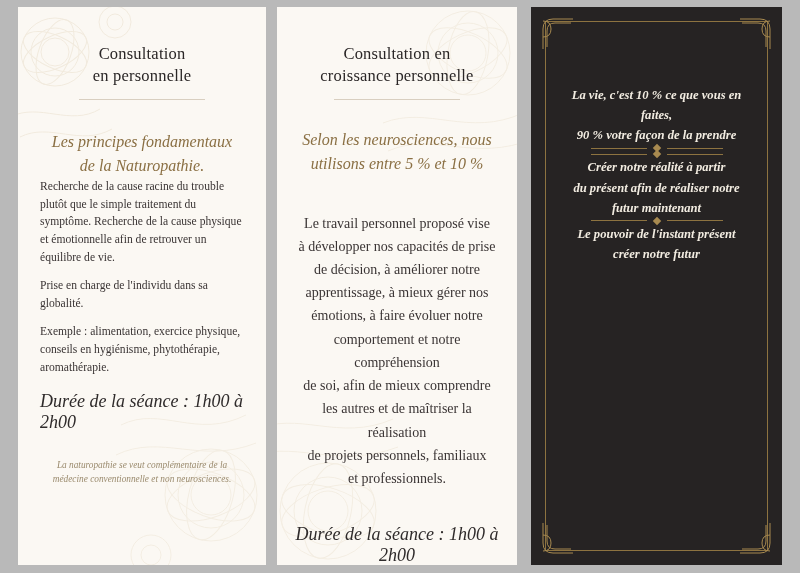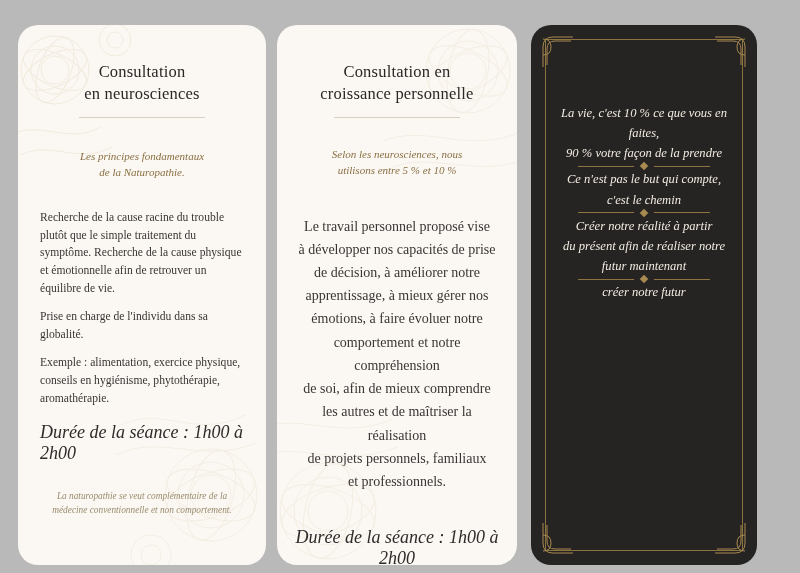--- a/index.html
+++ b/index.html
@@ -17,40 +17,39 @@
   #brochure {
     position: relative;
     width: 800px;
     height: 573px;
     background: #b9b9b9;
     box-sizing: border-box;
   }
 
   .page {
     position: absolute;
-    top: 25px;
+    top: 7px;
     bottom: 8px;
     overflow: hidden;
-    border-radius: 20px;
   }
 
   
   .panel-light {
     background: #fbf8f3;
     box-sizing: border-box;
   }
   .panel-light .inner {
     position: absolute;
     inset: 0;
     box-sizing: border-box;
   }
 
   #panel1 { left: 18px; width: 248px; }
   #panel2 { left: 277px; width: 240px; }
-  #panel3 { left: 531px; width: 226px; background: #262323; }
+  #panel3 { left: 531px; width: 251px; background: #262323; font-weight: bold; }
 
   
   .floral {
     position: absolute;
     opacity: 0.5;
     pointer-events: none;
   }
 
   
   .title {
@@ -67,21 +66,21 @@
     width: 62%;
     height: 1px;
     background: #d9cfc0;
     margin: 11px auto 0 auto;
   }
 
   .lead {
     font-style: italic;
     text-align: center;
     color: #8a6f43;
-    font-size: 11px;
+    font-size: 16px;
     line-height: 1.5;
     margin: 0;
   }
   .lead .line { display: block; }
 
   .body-txt {
     color: #3a3434;
     font-size: 11.6px;
     line-height: 1.55;
     margin: 0;
@@ -195,40 +194,40 @@
         <path d="M5 40 C45 20, 80 55, 130 30"></path>
         <path d="M0 70 C45 48, 85 80, 140 58"></path>
         <circle cx="35" cy="170" r="20"></circle>
           <circle cx="35" cy="170" r="10"></circle>
       </g>
     </svg>
 
     <div class="inner" style="padding:36px 22px 14px 22px;">
       <div class="title">
         <span class="line">Consultation</span>
-        <span class="line">en neurosciences</span>
+        <span class="line">en personnelle</span>
       </div>
       <div class="rule"></div>
 
       <div class="lead" style="margin-top:30px;">
         <span class="line">Les principes fondamentaux</span>
         <span class="line">de la Naturopathie.</span>
       </div>
 
-      <div class="body-txt" style="margin-top:28px;">
+      <div class="body-txt" style="">
         <p>Recherche de la cause racine du trouble plutôt que le simple traitement du symptôme. Recherche de la cause physique et émotionnelle afin de retrouver un équilibre de vie.</p>
         <p>Prise en charge de l'individu dans sa globalité.</p>
         <p>Exemple : alimentation, exercice physique, conseils en hygiénisme, phytothérapie, aromathérapie.</p>
       </div>
 
       <div class="duration" style="margin-top:14px;">Durée de la séance : 1h00 à 2h00</div>
 
       <div class="footnote" style="margin-top:26px;">
         <span class="line">La naturopathie se veut complémentaire de la</span>
-        <span class="line">médecine conventionnelle et non comportement.</span>
+        <span class="line">médecine conventionnelle et non neurosciences.</span>
       </div>
     </div>
   </div>
 
   <div class="page panel-light" id="panel2">
     <svg class="floral" style="top:-14px;right:-26px;" width="160" height="180" viewBox="0 0 160 180">
       <g fill="none" stroke="#ece3d2" stroke-width="1">
         <circle cx="85" cy="60" r="42"></circle>
           <circle cx="85" cy="60" r="30"></circle>
           <circle cx="85" cy="60" r="18"></circle>
@@ -326,42 +325,39 @@
         <span class="line">La vie, c'est 10 % ce que vous en faites,</span>
         <span class="line">90 % votre façon de la prendre</span>
       </div>
 
       <div class="divider">
         <span class="bar"></span>
         <span class="dia"></span>
         <span class="bar"></span>
       </div>
 
-      <div class="quote">
-        <span class="line">Ce n'est pas le but qui compte,</span>
-        <span class="line">c'est le chemin</span>
-      </div>
 
       <div class="divider">
         <span class="bar"></span>
         <span class="dia"></span>
         <span class="bar"></span>
       </div>
 
       <div class="quote">
         <span class="line">Créer notre réalité à partir</span>
         <span class="line">du présent afin de réaliser notre</span>
         <span class="line">futur maintenant</span>
       </div>
 
       <div class="divider">
         <span class="bar"></span>
         <span class="dia"></span>
         <span class="bar"></span>
       </div>
 
       <div class="quote">
+        <span class="line">Le pouvoir de l'instant présent</span>
         <span class="line">créer notre futur</span>
       </div>
     </div>
   </div>
 
 </div>
 
 </body></html>

